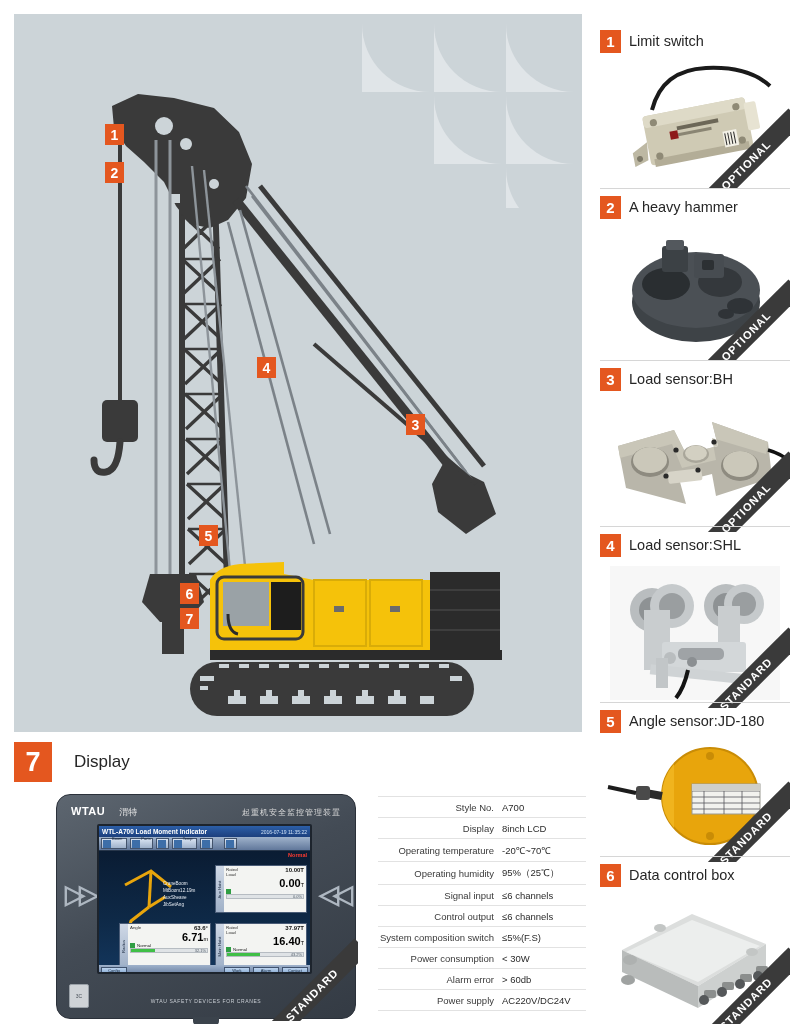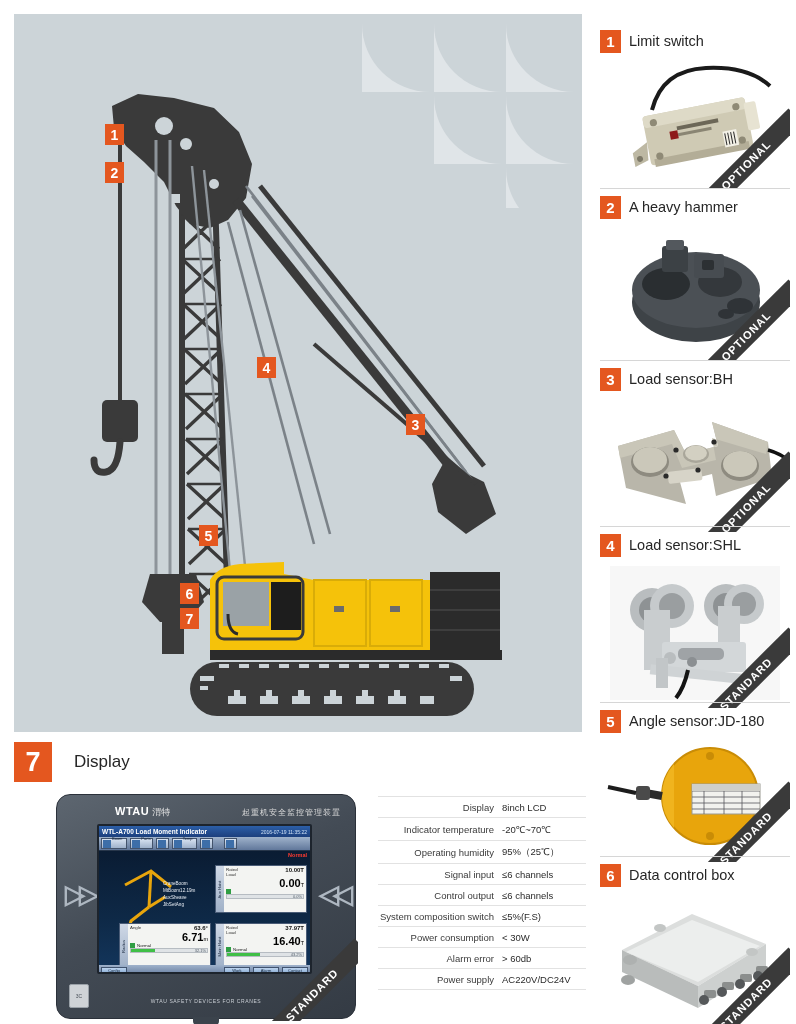--- a/index.html
+++ b/index.html
@@ -534,21 +534,21 @@
   <div class="bottom">
     <div class="bottom-head">
       <div class="num-badge">7</div>
       <div class="bottom-title">Display</div>
     </div>
 
     <div class="display-wrap">
       <div class="device">
 
         <div class="device-brandrow">
-          <div style="display:flex;align-items:baseline;gap:3px;margin-left:44px;">
+          <div style="display:flex;align-items:baseline;gap:14px;">
             <span class="brand">WTAU</span>
             <span class="brand-cn">渭特</span>
           </div>
           <span class="device-cn-right">起重机安全监控管理装置</span>
         </div>
 
         <div class="chev chev-l">▷▷</div>
         <div class="chev chev-r">◁◁</div>
 
         <div class="screen">
@@ -698,25 +698,29 @@
       </div>
       <div class="device-foot"></div>
       <div class="ribbon">
         <span>STANDARD</span>
       </div>
     </div>
 
     <table class="spec">
       <tbody>
         <tr>
+            <td class="k">Style No.</td>
+            <td class="v">A700</td>
+          </tr>
+        <tr>
             <td class="k">Display</td>
             <td class="v">8inch LCD</td>
           </tr>
         <tr>
-            <td class="k">Indicator temperature</td>
+            <td class="k">Operating temperature</td>
             <td class="v">-20℃~70℃</td>
           </tr>
         <tr>
             <td class="k">Operating humidity</td>
             <td class="v">95%（25℃）</td>
           </tr>
         <tr>
             <td class="k">Signal input</td>
             <td class="v">≤6 channels</td>
           </tr>

